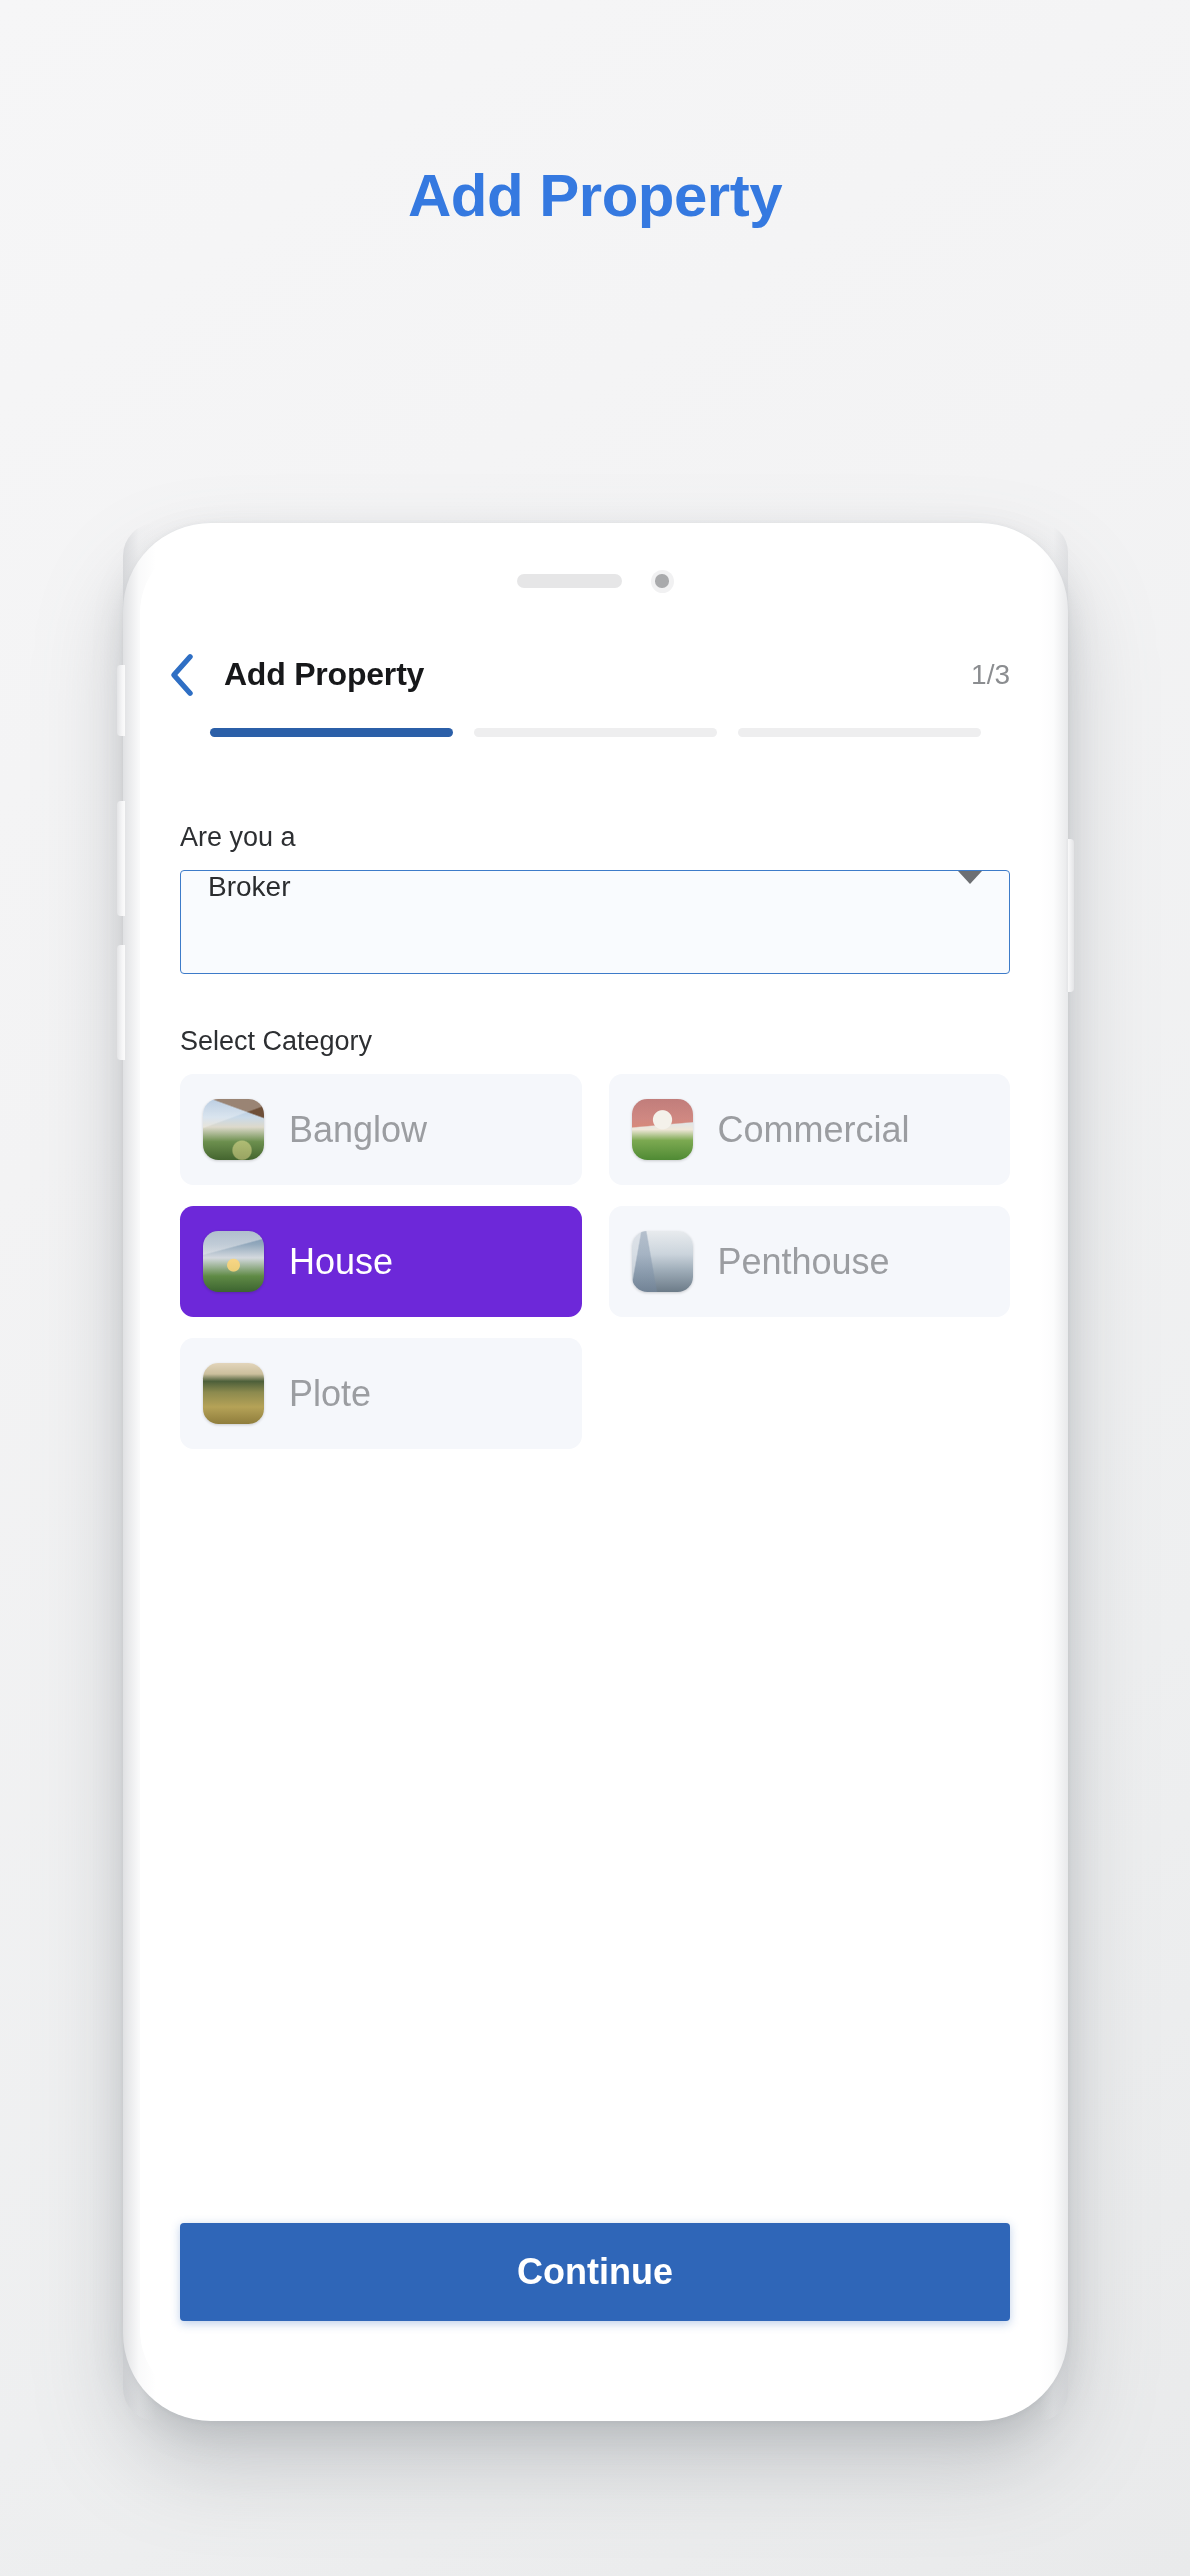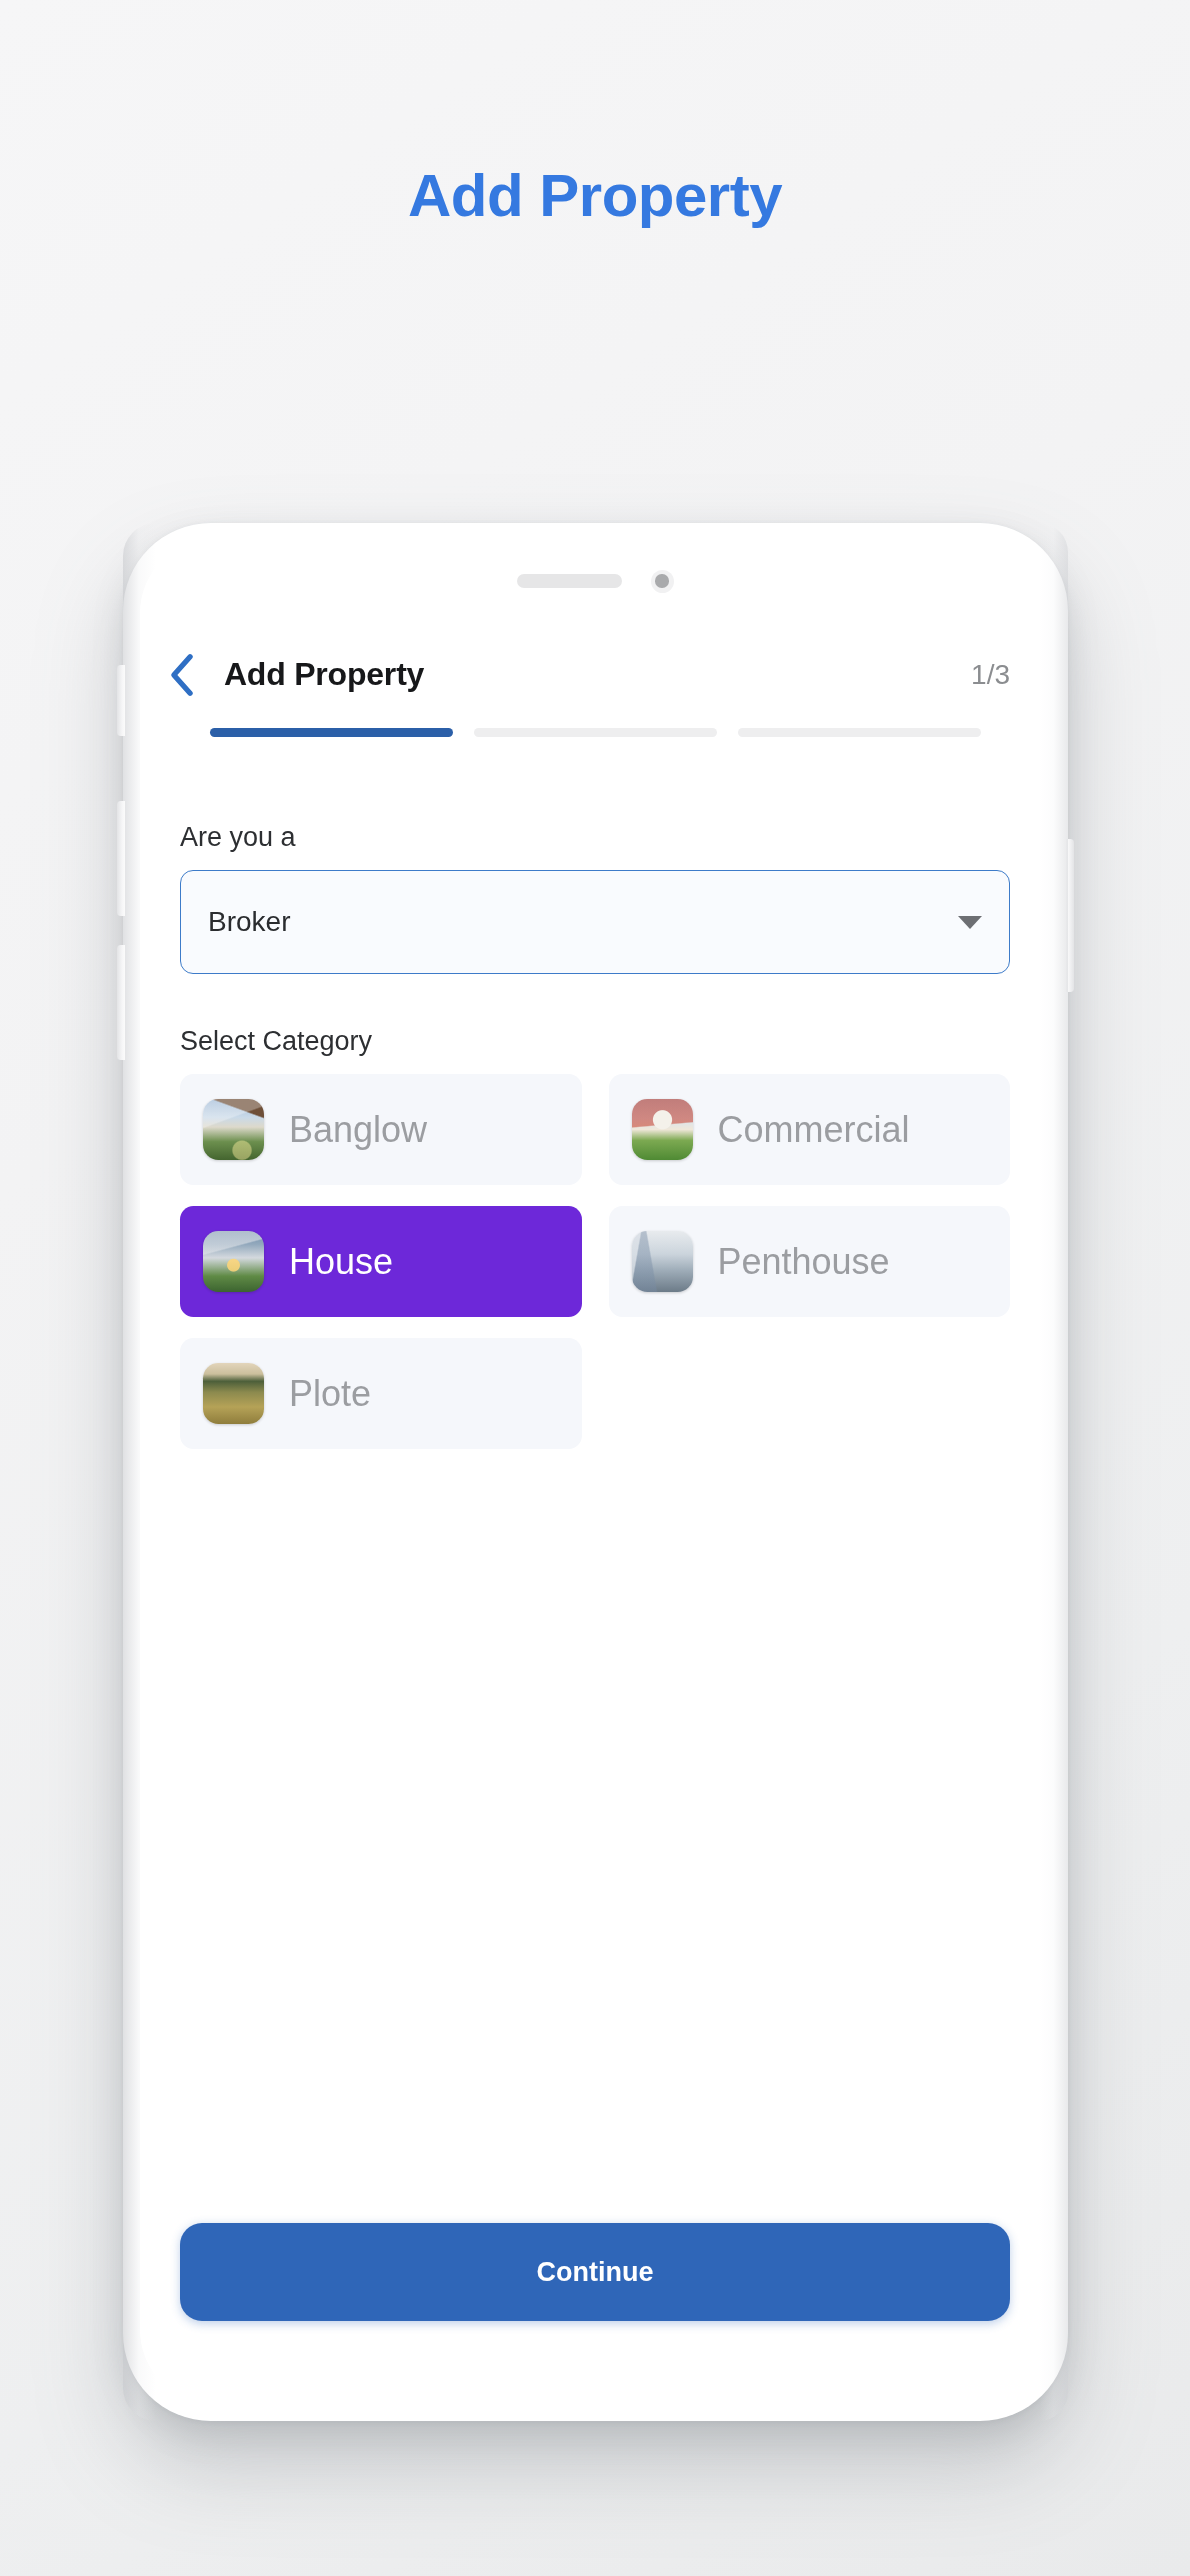--- a/index.html
+++ b/index.html
@@ -196,24 +196,23 @@
     font-size: 27px;
     color: #2d2f32;
     margin-top: 52px;
     margin-bottom: 17px;
     font-weight: 400;
   }
   #role-select {
     width: 100%;
     height: 104px;
     border: 1.9px solid #3d7bc9;
-    border-radius: 13px;
+    border-radius: 4px;
     background: #f9fbfe;
     display: flex;
-    align-items: center;
     padding: 0 27px;
     cursor: pointer;
   }
   #role-value {
     font-size: 28px;
     color: #2a2c2f;
   }
   #role-caret {
     margin-left: auto;
     width: 0; height: 0;
@@ -300,24 +299,24 @@
       linear-gradient(180deg, #8a6a47 0%, #c9a878 24%, #e7dcc5 44%, #b98f5c 70%, #8a5f35 100%);
   }
 
   
   #continue-button {
     position: absolute;
     left: 40px;
     bottom: 82px;
     width: 830px;
     height: 98px;
-    border-radius: 22px;
+    border-radius: 4px;
     background: #2f66b8;
     color: #ffffff;
-    font-size: 27px;
+    font-size: 36px;
     font-weight: 700;
     border: none;
     display: flex;
     align-items: center;
     justify-content: center;
     cursor: pointer;
     font-family: "Liberation Sans", sans-serif;
     box-shadow: 0 2.9px 9.6px rgba(47,102,184,0.30);
   }
 </style>

